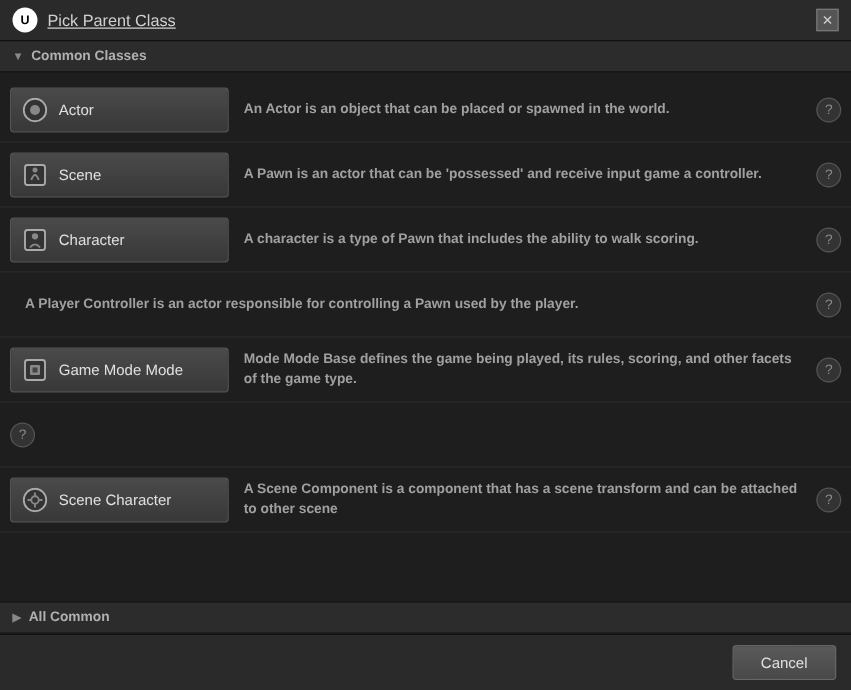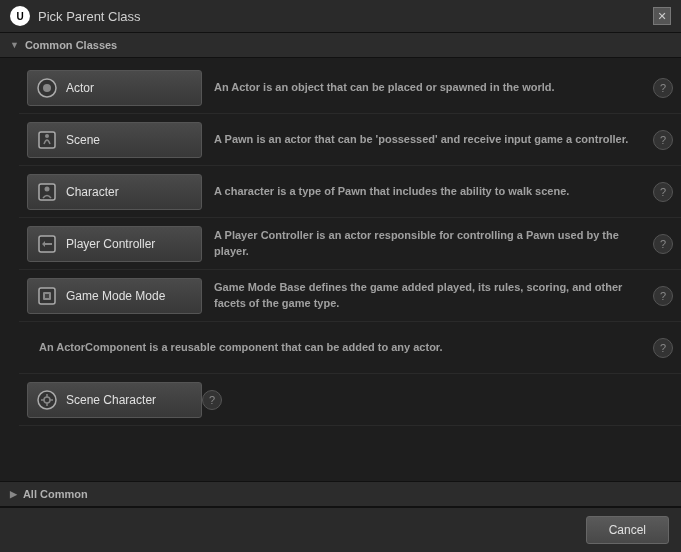--- a/index.html
+++ b/index.html
@@ -38,20 +38,21 @@
       align-items: center;
       justify-content: center;
       font-weight: bold;
       font-size: 10px;
       color: #000;
       flex-shrink: 0;
     }
     .title-text {
       color: #d0d0d0;
       font-size: 13px;
+      text-decoration: underline;
     }
     .close-btn {
       width: 18px;
       height: 18px;
       background: #555;
       border: 1px solid #777;
       display: flex;
       align-items: center;
       justify-content: center;
       cursor: pointer;
@@ -92,21 +93,20 @@
       overflow-y: auto;
       padding: 4px 0;
     }
 
     .class-row {
       display: flex;
       align-items: center;
       padding: 4px 8px;
       border-bottom: 1px solid #2a2a2a;
       min-height: 52px;
-      margin-left: 19px;
     }
 
     .class-btn {
       width: 175px;
       min-width: 175px;
       background: linear-gradient(to bottom, #4a4a4a, #383838);
       border: 1px solid #555;
       border-radius: 3px;
       padding: 6px 8px;
       display: flex;
@@ -247,68 +247,59 @@
     <button class="class-btn">
       <span class="class-icon">
             <svg width="20" height="20" viewBox="0 0 20 20" fill="none">
       <rect x="2" y="2" width="16" height="16" rx="2" stroke="#aaa" stroke-width="1.5" fill="#333"></rect>
       <circle cx="10" cy="7" r="2.5" fill="#888"></circle>
       <path d="M6 16 Q10 11 14 16" stroke="#888" stroke-width="1.5" fill="none"></path>
     </svg>
           </span>
       <span class="class-btn-label">Character</span>
     </button>
-    <span class="class-description">A character is a type of Pawn that includes the ability to walk scene.</span>
-    <div class="help-icon">?</div>
-  </div>
-      <div class="class-row">
-    <button class="class-btn">
-      <span class="class-icon">
-            <svg width="20" height="20" viewBox="0 0 20 20" fill="none">
-      <rect x="2" y="2" width="16" height="16" rx="2" stroke="#aaa" stroke-width="1.5" fill="#333"></rect>
-      <path d="M5 10 L8 7 L8 9 L15 9 L15 11 L8 11 L8 13 Z" fill="#888"></path>
-    </svg>
-          </span>
-      <span class="class-btn-label">Player Controller</span>
-    </button>
+    <span class="class-description">A character is a type of Pawn that includes the ability to walk scoring.</span>
+    <div class="help-icon">?</div>
+  </div>
+      <div class="class-row">
     <span class="class-description">A Player Controller is an actor responsible for controlling a Pawn used by the player.</span>
     <div class="help-icon">?</div>
   </div>
       <div class="class-row">
     <button class="class-btn">
       <span class="class-icon">
             <svg width="20" height="20" viewBox="0 0 20 20" fill="none">
       <rect x="2" y="2" width="16" height="16" rx="2" stroke="#aaa" stroke-width="1.5" fill="#333"></rect>
       <rect x="6" y="6" width="8" height="8" rx="1" fill="#888"></rect>
       <rect x="8" y="8" width="4" height="4" fill="#444"></rect>
     </svg>
           </span>
       <span class="class-btn-label">Game Mode Mode</span>
     </button>
-    <span class="class-description">Game Mode Base defines the game added played, its rules, scoring, and other facets of the game type.</span>
-    <div class="help-icon">?</div>
-  </div>
-      <div class="class-row">
-    <span class="class-description">An ActorComponent is a reusable component that can be added to any actor.</span>
+    <span class="class-description">Mode Mode Base defines the game being played, its rules, scoring, and other facets of the game type.</span>
+    <div class="help-icon">?</div>
+  </div>
+      <div class="class-row">
     <div class="help-icon">?</div>
   </div>
       <div class="class-row">
     <button class="class-btn">
       <span class="class-icon">
             <svg width="20" height="20" viewBox="0 0 20 20" fill="none">
       <circle cx="10" cy="10" r="9" stroke="#aaa" stroke-width="1.5" fill="#333"></circle>
       <circle cx="10" cy="10" r="3" fill="none" stroke="#888" stroke-width="1.5"></circle>
       <line x1="10" y1="4" x2="10" y2="7" stroke="#888" stroke-width="1.5"></line>
       <line x1="10" y1="13" x2="10" y2="16" stroke="#888" stroke-width="1.5"></line>
       <line x1="4" y1="10" x2="7" y2="10" stroke="#888" stroke-width="1.5"></line>
       <line x1="13" y1="10" x2="16" y2="10" stroke="#888" stroke-width="1.5"></line>
     </svg>
           </span>
       <span class="class-btn-label">Scene Character</span>
     </button>
+    <span class="class-description">A Scene Component is a component that has a scene transform and can be attached to other scene</span>
     <div class="help-icon">?</div>
   </div>
     </div>
 
   <div class="all-classes-section">
     <span class="arrow">▶</span>
     <span>All Common</span>
   </div>
 
 </div>

